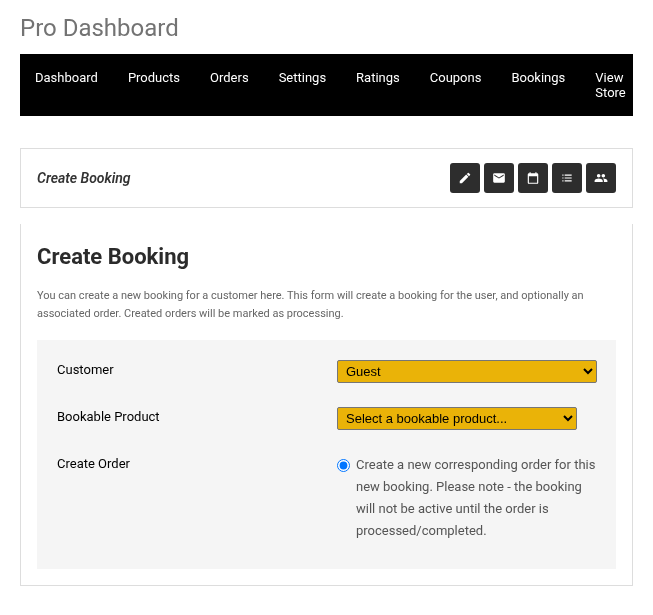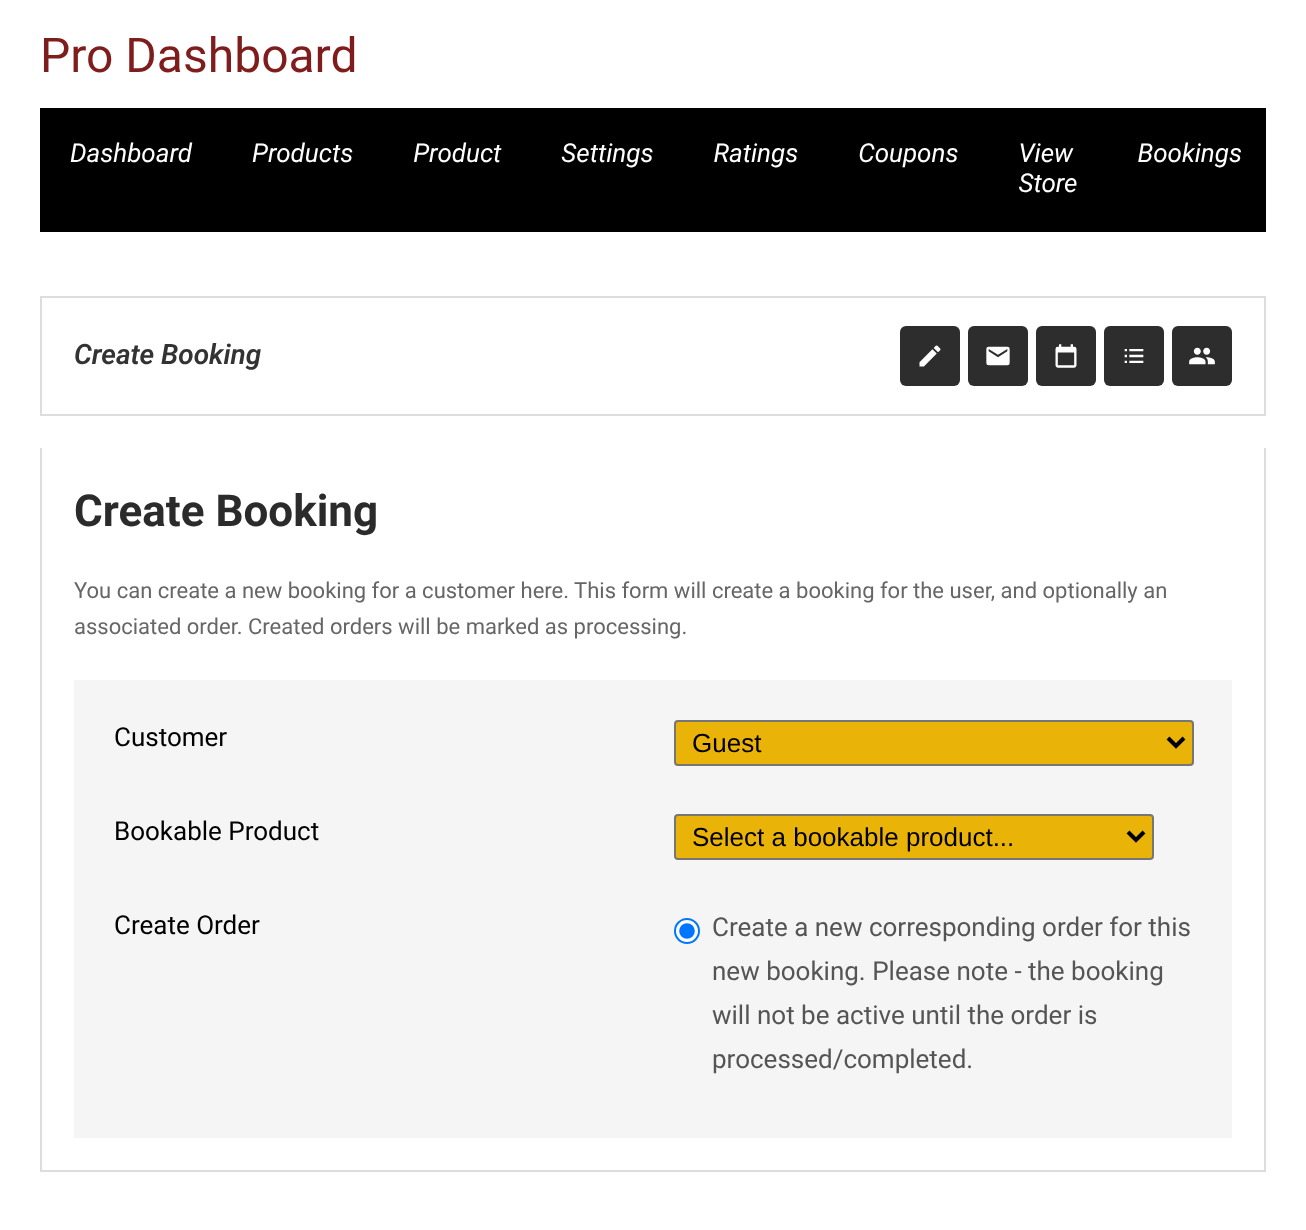--- a/index.html
+++ b/index.html
@@ -1,19 +1,19 @@
 <!DOCTYPE html>
 <html><head>
   <meta charset="utf-8">
   <style>
     * { box-sizing: border-box; margin: 0; padding: 0; }
     body { font-family: -apple-system, BlinkMacSystemFont, "Segoe UI", Roboto, Helvetica, Arial, sans-serif; background: #fff; color: #333; width: 653px; }
-    .page-title { font-size: 24px; font-weight: 400; color: #7f1d1d; padding: 14px 20px 12px; }
+    .page-title { font-size: 24px; font-weight: 400; color: #737373; padding: 14px 20px 12px; }
     .nav { background: #000; display: flex; padding: 0; margin: 0 20px; }
-    .nav-item { color: #fff; font-size: 13px; padding: 16px 15px; cursor: pointer; font-style: italic; }
+    .nav-item { color: #fff; font-size: 13px; padding: 16px 15px; cursor: pointer; }
     .panel-header { border: 1px solid #ddd; margin: 32px 20px 0; padding: 14px 16px; display: flex; justify-content: space-between; align-items: center; }
     .panel-title { font-style: italic; font-weight: 600; font-size: 14px; color: #333; }
     .icon-buttons { display: flex; gap: 4px; }
     .icon-btn { width: 30px; height: 30px; background: #2d2d2d; color: #fff; display: flex; align-items: center; justify-content: center; border-radius: 3px; cursor: pointer; }
     .icon-btn svg { width: 14px; height: 14px; fill: #fff; }
     .content { border: 1px solid #ddd; border-top: none; margin: 16px 20px 0; padding: 20px 16px 16px; }
     .content-title { font-size: 22px; font-weight: 700; color: #2b2b2b; margin-bottom: 18px; }
     .desc { font-size: 11px; color: #666; line-height: 1.6; margin-bottom: 18px; }
     .form-area { background: #f5f5f5; padding: 0; }
     .form-row { display: flex; padding: 12px 0px; }
@@ -26,26 +26,26 @@
     .inline-input { background: #e3e3e3; border: none; height: 26px; width: 130px; margin-left: 4px; padding: 2px 6px; font-size: 13px; vertical-align: baseline; }
   </style>
 </head>
 <body>
 
 <div class="page-title">Pro Dashboard</div>
 
 <div class="nav">
   <div class="nav-item">Dashboard</div>
   <div class="nav-item">Products</div>
-  <div class="nav-item">Product</div>
+  <div class="nav-item">Orders</div>
   <div class="nav-item">Settings</div>
   <div class="nav-item">Ratings</div>
   <div class="nav-item">Coupons</div>
+  <div class="nav-item">Bookings</div>
   <div class="nav-item">View Store</div>
-  <div class="nav-item">Bookings</div>
 </div>
 
 <div class="panel-header">
   <div class="panel-title">Create Booking</div>
   <div class="icon-buttons">
     <div class="icon-btn">
       <svg viewBox="0 0 24 24">
           <path d="M3 17.25V21h3.75L17.81 9.94l-3.75-3.75L3 17.25zM20.71 7.04a1 1 0 0 0 0-1.41l-2.34-2.34a1 1 0 0 0-1.41 0l-1.83 1.83 3.75 3.75 1.83-1.83z"></path>
         </svg>
     </div>

